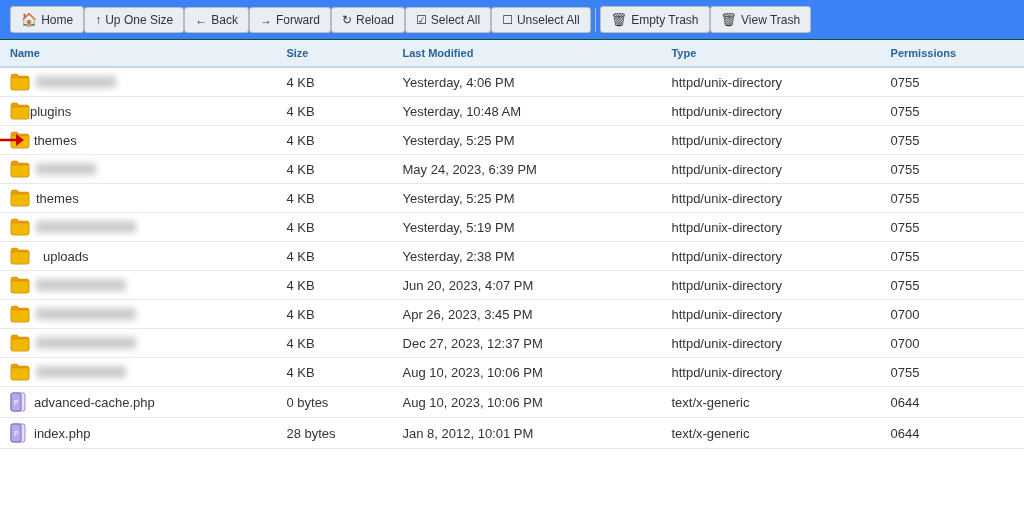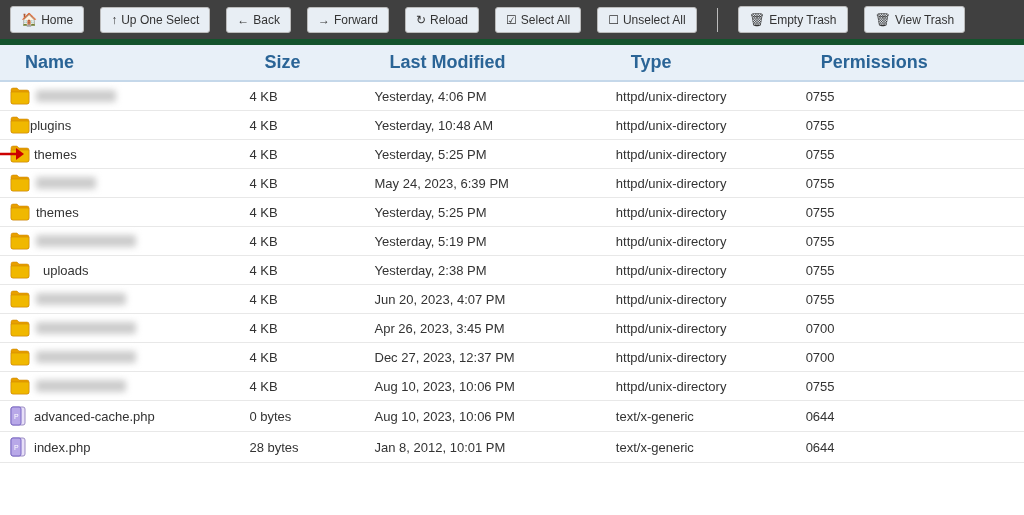--- a/index.html
+++ b/index.html
@@ -2,24 +2,24 @@
 <html><head>
   <meta charset="utf-8">
   <style>
     * { box-sizing: border-box; margin: 0; padding: 0; }
     body { font-family: Arial, sans-serif; font-size: 13px; background: #fff; color: #333; }
 
     
     .toolbar {
       display: flex;
       align-items: center;
-      background: #404040;
-      border-bottom: 6px solid #14532d;
+      background: #3b82f6;
+      border-bottom: 1px solid #14532d;
       padding: 6px 10px;
-      gap: 16px;
+      gap: 0;
       flex-wrap: wrap;
     }
     .toolbar-btn {
       display: flex;
       align-items: center;
       gap: 4px;
       padding: 5px 10px;
       background: #e8eef4;
       border: 1px solid #bbb;
       border-radius: 3px;
@@ -38,24 +38,24 @@
 
     
     .file-table {
       width: 100%;
       border-collapse: collapse;
     }
     .file-table thead th {
       background: #e8f0f8;
       color: #2a6496;
       font-weight: bold;
-      padding: 7px 25px;
+      padding: 7px 10px;
       text-align: left;
       border-bottom: 2px solid #c5d8ea;
-      font-size: 18px;
+      font-size: 11px;
     }
     .file-table tbody tr {
       border-bottom: 1px solid #e8e8e8;
     }
     .file-table tbody td {
       padding: 5px 10px;
       font-size: 13px;
       color: #333;
       vertical-align: middle;
     }
@@ -77,21 +77,21 @@
 </head>
 <body>
 
 <div class="toolbar">
   <button class="toolbar-btn">
     <span class="icon-home"></span>
     <span>Home</span>
   </button>
   <button class="toolbar-btn">
     <span class="icon-up"></span>
-    <span>Up One Select</span>
+    <span>Up One Size</span>
   </button>
   <button class="toolbar-btn">
     <span class="icon-back"></span>
     <span>Back</span>
   </button>
   <button class="toolbar-btn">
     <span class="icon-fwd"></span>
     <span>Forward</span>
   </button>
   <button class="toolbar-btn">

